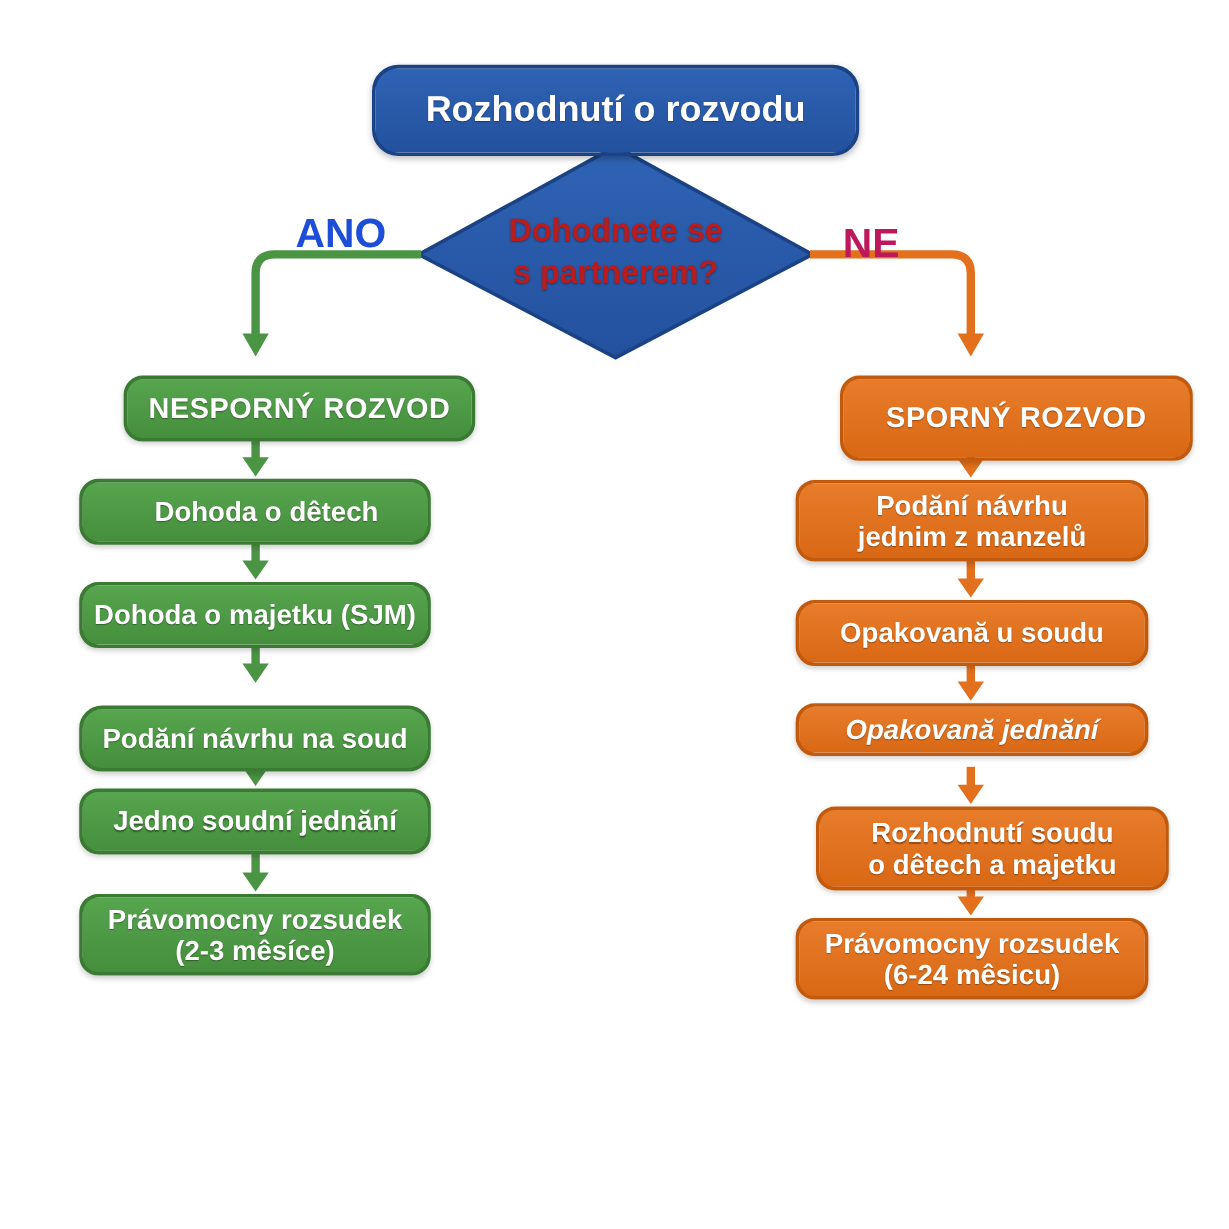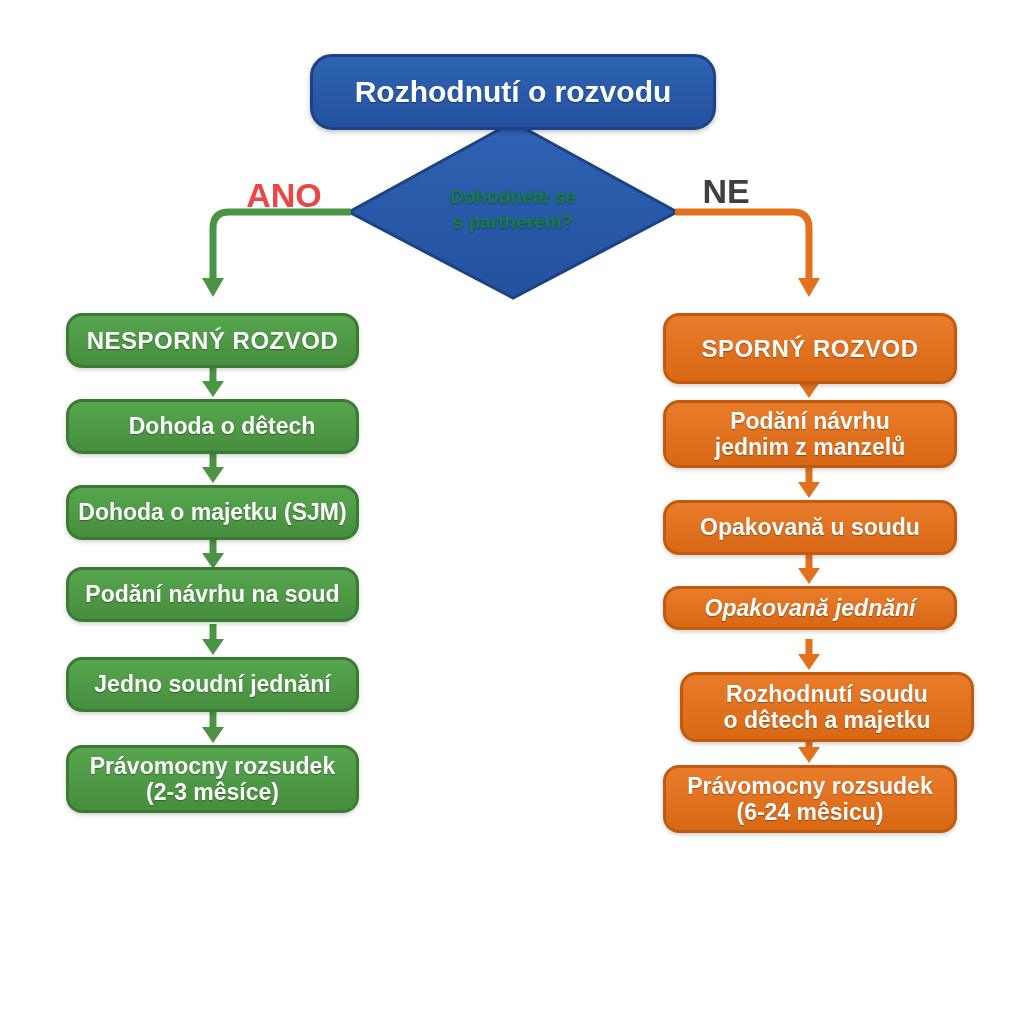--- a/index.html
+++ b/index.html
@@ -24,32 +24,32 @@
   .green-box{
     background:linear-gradient(180deg,#57a54f 0%,#458e3d 100%);
     border:3px solid #3a7a33;border-radius:16px;font-size:23px;
     box-shadow:0 2px 4px rgba(0,0,0,0.18);
   }
   .orange-box{
     background:linear-gradient(180deg,#e87c2b 0%,#d96814 100%);
     border:3px solid #c25a0e;border-radius:16px;font-size:23px;
     box-shadow:0 2px 4px rgba(0,0,0,0.18);
   }
-  .header-box{font-size:24px;letter-spacing:0.5px;}
+  .header-box{font-size:24px;letter-spacing:0.5px;margin-left:37px;}
   .diamond-text{
     position:absolute;left:393px;top:168px;width:240px;height:84px;
     display:flex;flex-direction:column;align-items:center;justify-content:center;
-    color:#15803d;font-weight:bold;font-size:19px;line-height:1.3;text-align:center;
+    color:#b91c1c;font-weight:bold;font-size:27px;line-height:1.3;text-align:center;
     text-shadow:0 1px 2px rgba(0,0,0,0.35);
   }
   .branch-label{
     position:absolute;font-weight:800;font-size:34px;text-align:center;
   }
-  .ano{left:238px;top:176px;width:92px;color:#ef4444;}
-  .ne{left:688px;top:172px;width:76px;color:#404040;}
+  .ano{left:238px;top:176px;width:92px;color:#1d4ed8;}
+  .ne{left:688px;top:184px;width:76px;color:#be185d;}
 </style>
 </head>
 <body>
 
 <div class="canvas">
 
   <svg class="connectors" width="1024" height="1024" viewBox="0 0 1024 1024">
     <defs>
       <linearGradient id="bluegrad" x1="0" y1="0" x2="0" y2="1">
         <stop offset="0" stop-color="#2f63b4"></stop>
@@ -133,21 +133,21 @@
     <span>NESPORNÝ ROZVOD</span>
   </div>
   <div class="box green-box" style="left:66px;top:399px;width:293px;height:55px;padding-left:19px;">
     <span>Dohoda o dêtech</span>
 
   </div>
   <div class="box green-box" style="left:66px;top:485px;width:293px;height:55px;">
     <span>Dohoda o majetku (SJM)</span>
 
   </div>
-  <div class="box green-box" style="left:66px;top:567px;width:293px;height:55px;">
+  <div class="box green-box" style="left:66px;top:588px;width:293px;height:55px;border-radius:19px;">
     <span>Podăní návrhu na soud</span>
 
   </div>
   <div class="box green-box" style="left:66px;top:657px;width:293px;height:55px;">
     <span>Jedno soudní jednăní</span>
 
   </div>
   <div class="box green-box" style="left:66px;top:745px;width:293px;height:68px;">
     <span>Právomocny rozsudek</span>
     <span>(2-3 mêsíce)</span>

